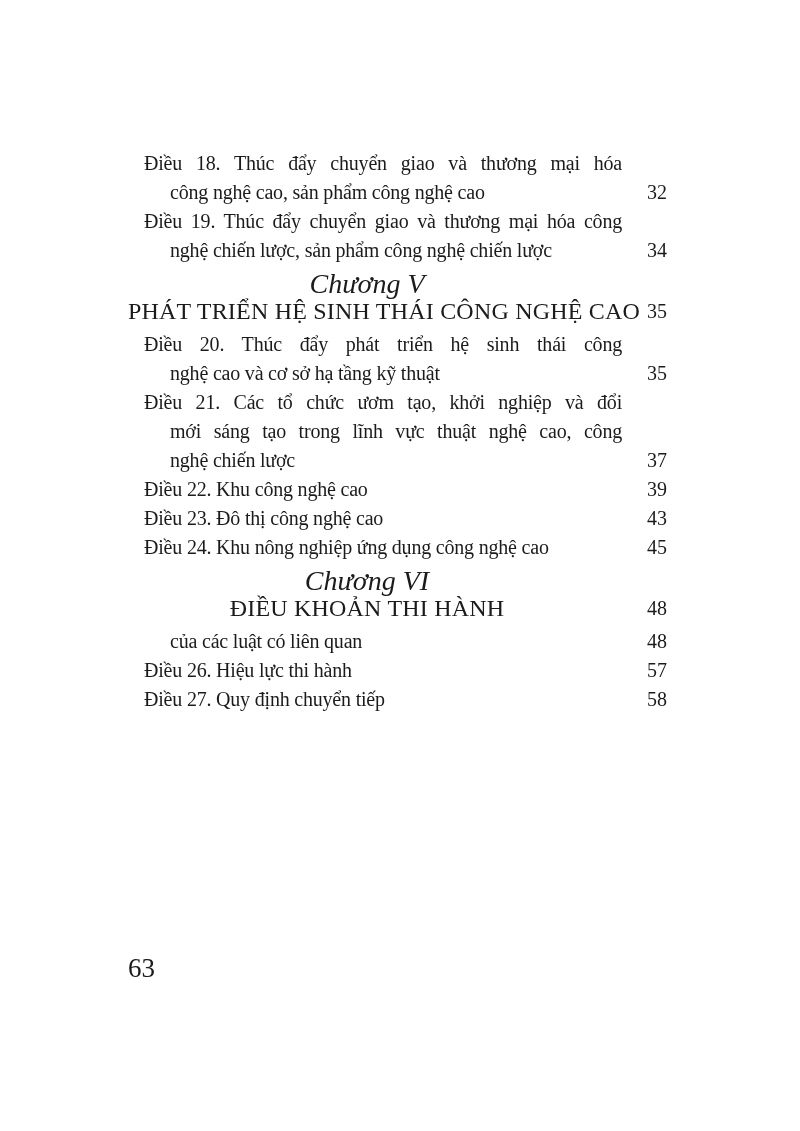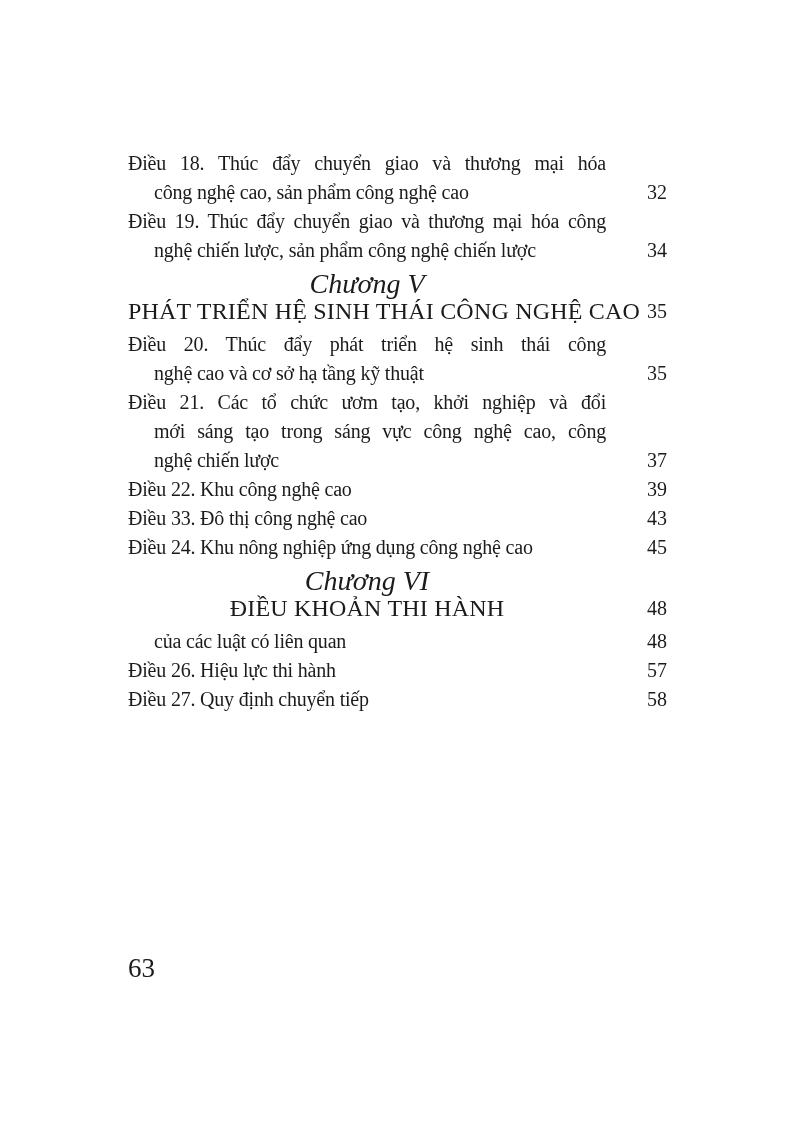--- a/index.html
+++ b/index.html
@@ -25,20 +25,21 @@
   .entry {
     position: relative;
   }
   .line {
     width: 478px;
     box-sizing: border-box;
     font-size: 20px;
     line-height: 29px;
     letter-spacing: -0.2px;
     text-align: left;
+    margin-left: 16px;
   }
   .line.cont {
     padding-left: 26px;
   }
   .line.just {
     text-align: justify;
     text-align-last: justify;
   }
   .pagenum {
     position: absolute;
@@ -100,30 +101,30 @@
         <div class="ch-title">PHÁT TRIỂN HỆ SINH THÁI CÔNG NGHỆ CAO</div>
         <span class="pagenum">35</span>
       </div>
       <div class="entry">
         <div class="line just">Điều 20. Thúc đẩy phát triển hệ sinh thái công</div>
         <div class="line cont">nghệ cao và cơ sở hạ tầng kỹ thuật</div>
         <span class="pagenum">35</span>
       </div>
       <div class="entry">
         <div class="line just">Điều 21. Các tổ chức ươm tạo, khởi nghiệp và đổi</div>
-        <div class="line cont just">mới sáng tạo trong sáng vực công nghệ cao, công</div>
+        <div class="line cont just">mới sáng tạo trong lĩnh vực thuật nghệ cao, công</div>
         <div class="line cont">nghệ chiến lược</div>
         <span class="pagenum">37</span>
       </div>
       <div class="entry">
         <div class="line">Điều 22. Khu công nghệ cao</div>
         <span class="pagenum">39</span>
       </div>
       <div class="entry">
-        <div class="line">Điều 33. Đô thị công nghệ cao</div>
+        <div class="line">Điều 23. Đô thị công nghệ cao</div>
         <span class="pagenum">43</span>
       </div>
       <div class="entry">
         <div class="line">Điều 24. Khu nông nghiệp ứng dụng công nghệ cao</div>
         <span class="pagenum">45</span>
       </div>
       <div class="chapter">
         <div class="ch-label">Chương VI</div>
         <div class="ch-title">ĐIỀU KHOẢN THI HÀNH</div>
         <span class="pagenum">48</span>

